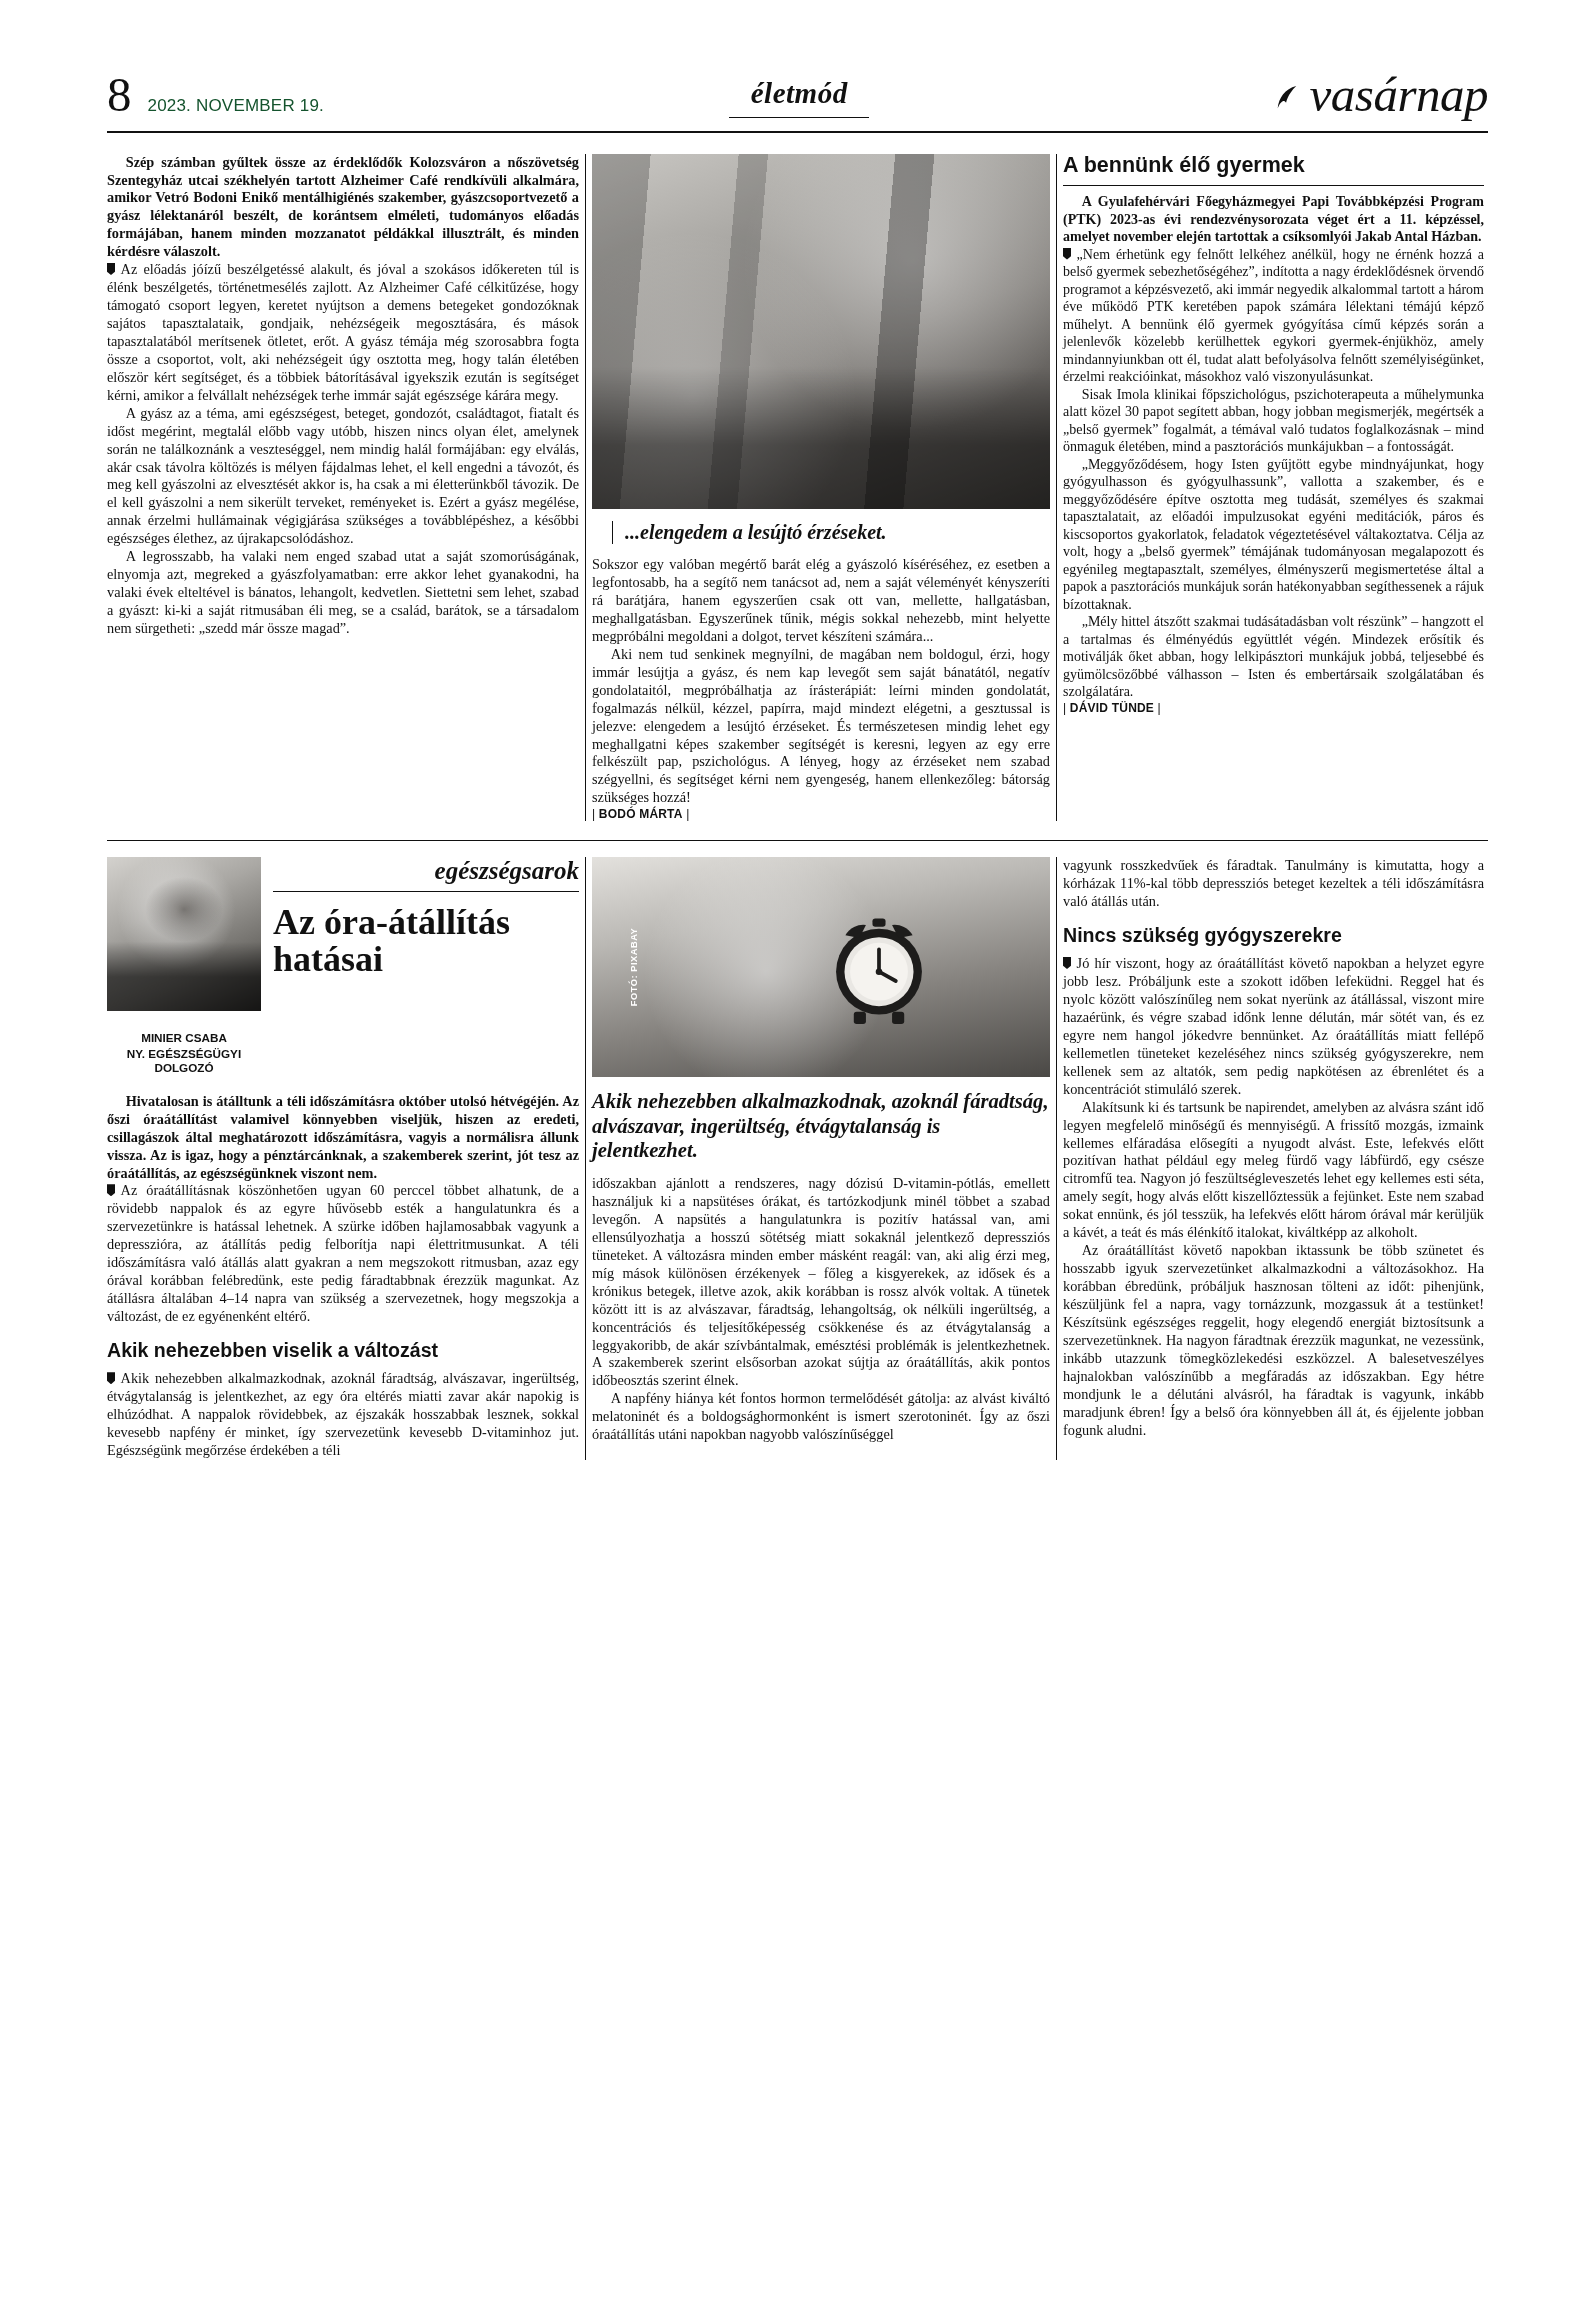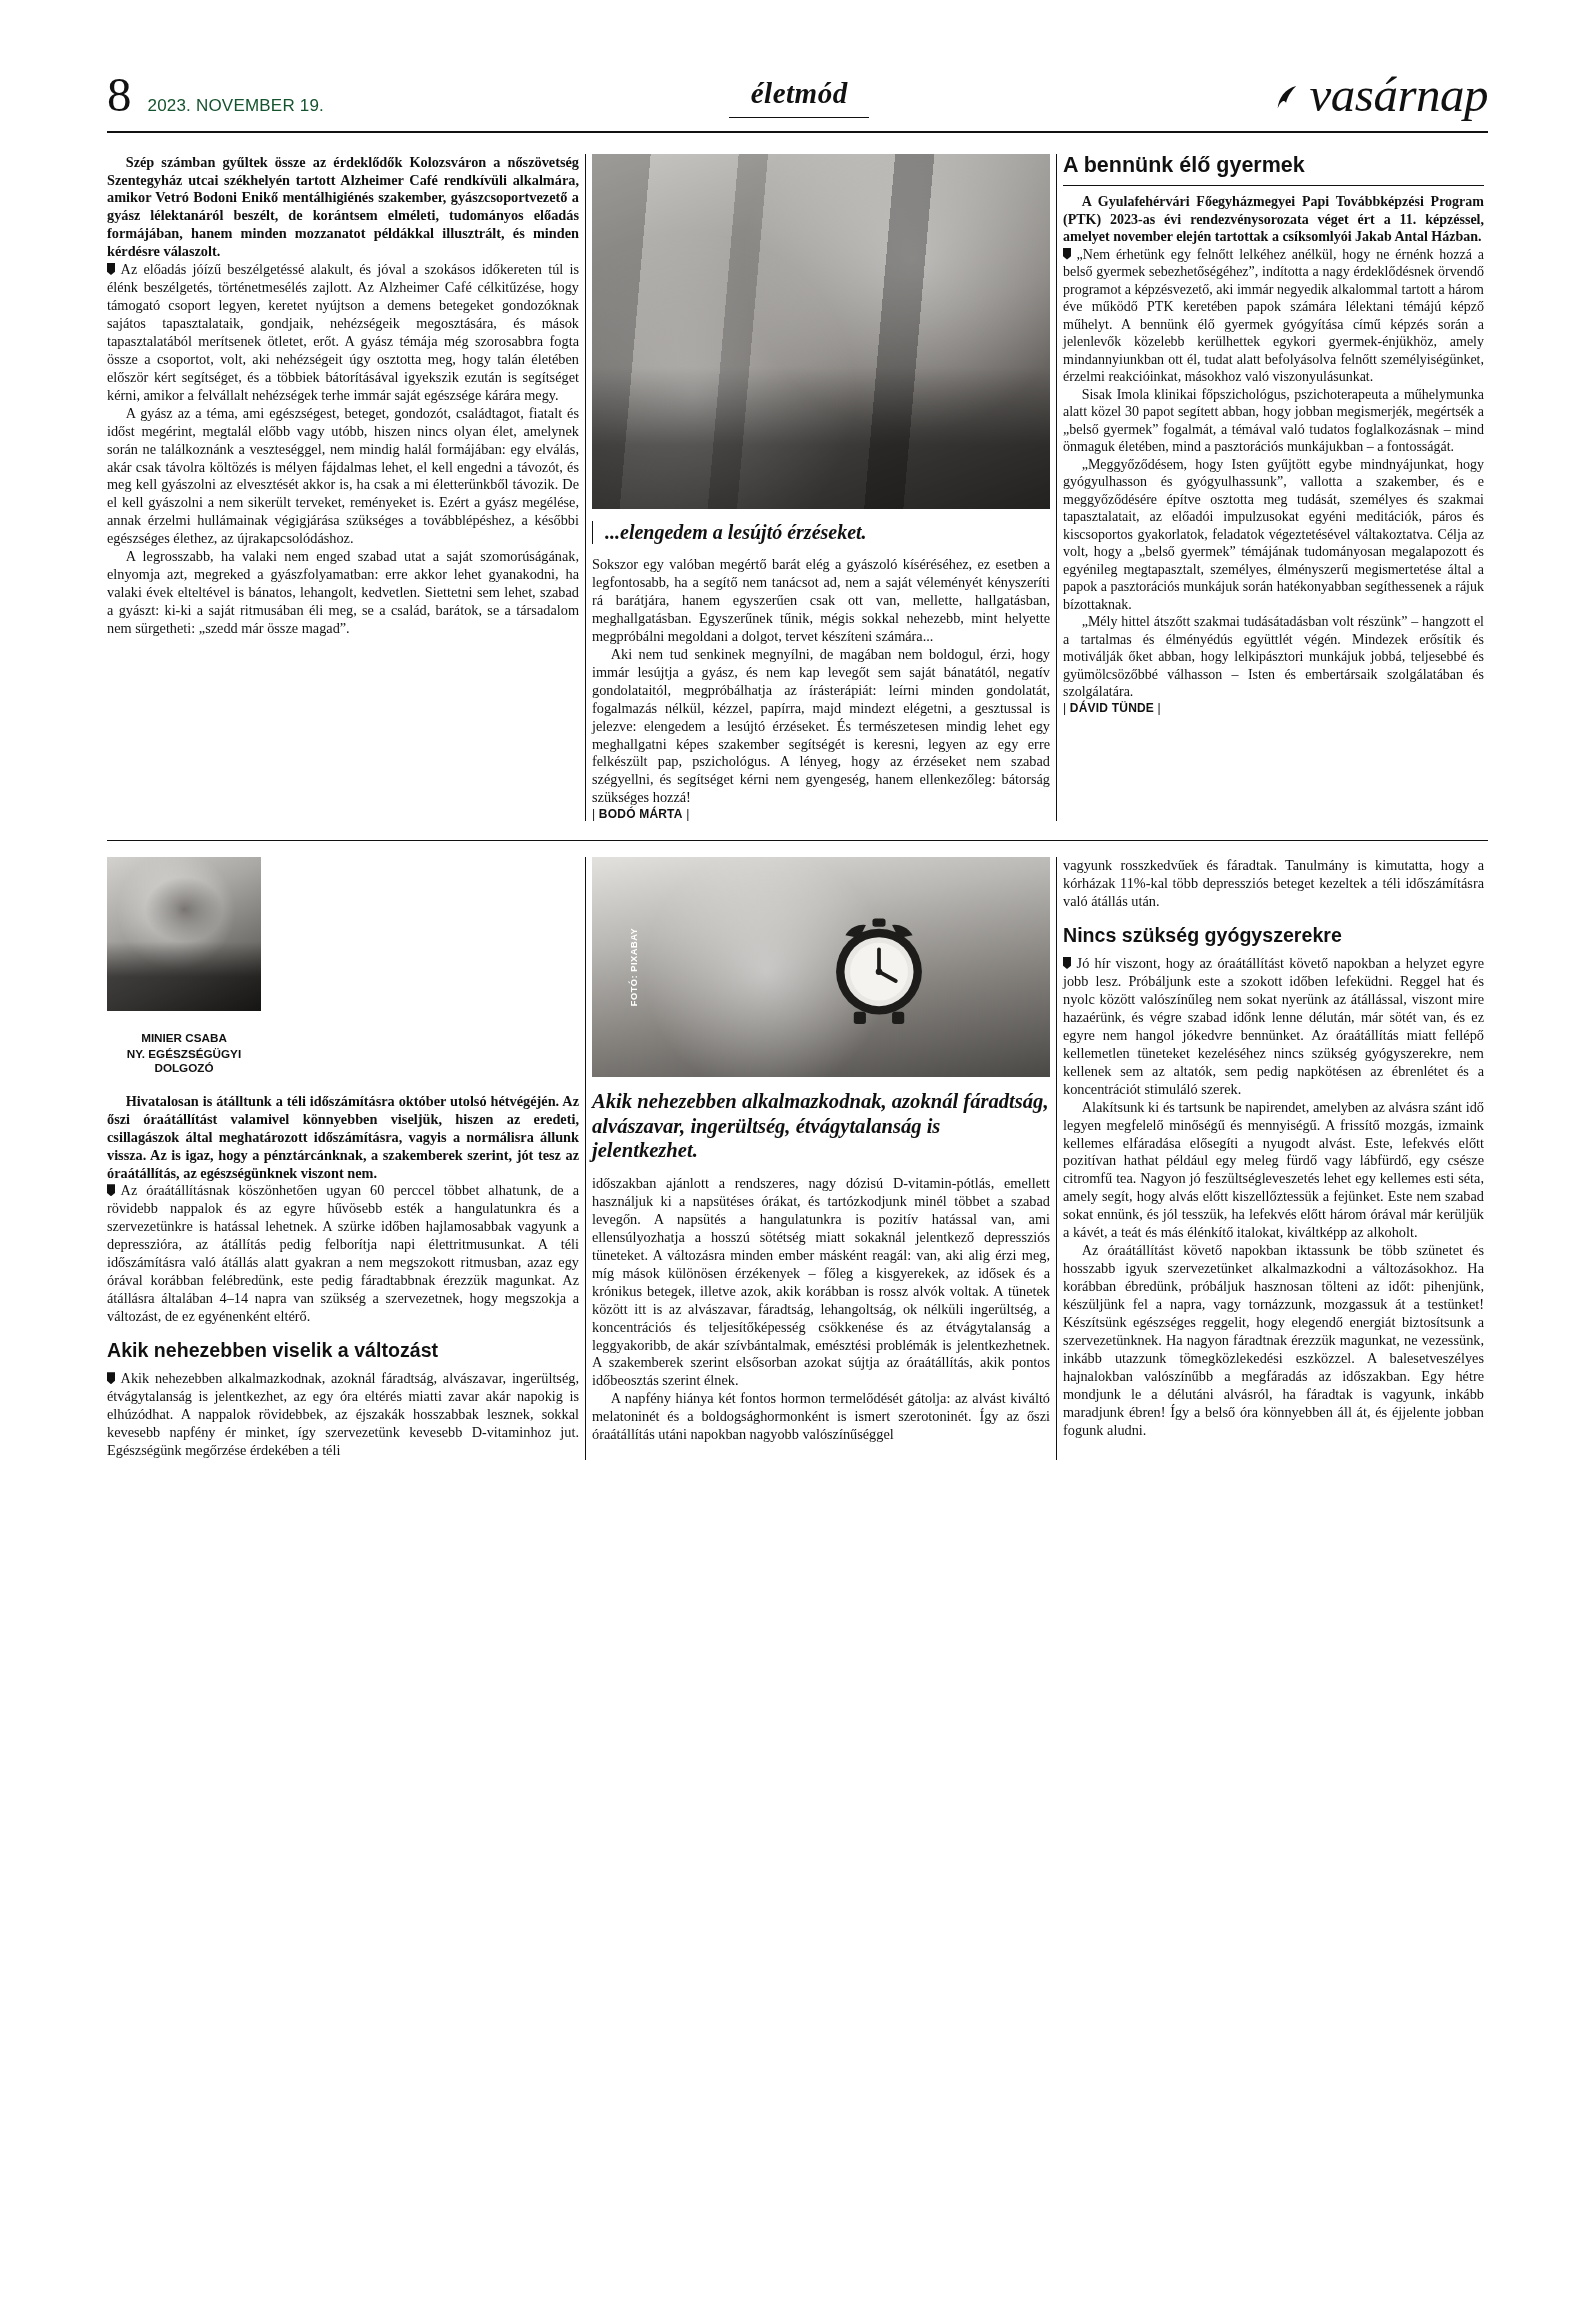--- a/index.html
+++ b/index.html
@@ -167,21 +167,21 @@
     position: relative;
   }
   .photo-main::after {
     content:"";
     position:absolute; inset:0;
     background:
       linear-gradient(95deg, rgba(0,0,0,0.22) 0 12%, rgba(0,0,0,0) 12% 30%, rgba(0,0,0,0.18) 30% 36%, rgba(0,0,0,0) 36% 62%, rgba(0,0,0,0.28) 62% 70%, rgba(0,0,0,0) 70% 100%),
       linear-gradient(0deg, rgba(0,0,0,0.42) 0 18%, rgba(0,0,0,0) 40%);
     mix-blend-mode: multiply;
   }
-  .photo-caption-wrap { margin-bottom: 8.4px; }
+  .photo-caption-wrap { margin-bottom: 8.4px; margin-left: 20px; }
 
   .title-overlay {
     position: relative;
     z-index: 3;
   }
 
   
   .side-head {
     font-family: "Liberation Sans", sans-serif;
     font-weight: 700;
@@ -363,20 +363,24 @@
   </div>
 
   <div class="lower">
 
     <div class="col">
       <div style="display:flex; gap:12px; align-items:flex-start;">
         <div style="width:154px; flex:0 0 154px;">
           <div class="portrait"></div>
           <div class="byline-name">MINIER CSABA</div>
           <div class="byline-name" style="margin-top:0.9px;">NY. EGÉSZSÉGÜGYI DOLGOZÓ</div>
+        </div>
+        <div style="flex:1;">
+          <div class="sarok-label">egészségsarok</div>
+          <h2 class="big-title">Az óra-átállítás hatásai</h2>
         </div>
       </div>
       <p class="lead-bold" style="margin-top:17px;">Hivatalosan is átálltunk a téli időszámításra október utolsó hétvégéjén. Az őszi óraátállítást valamivel könnyebben viseljük, hiszen az eredeti, csillagászok által meghatározott időszámításra, vagyis a normálisra állunk vissza. Az is igaz, hogy a pénztárcánknak, a szakemberek szerint, jót tesz az óraátállítás, az egészségünknek viszont nem.</p>
       <p class="sqbullet noind">Az óraátállításnak köszönhetően ugyan 60 perccel többet alhatunk, de a rövidebb nappalok és az egyre hűvösebb esték a hangulatunkra és a szervezetünkre is hatással lehetnek. A szürke időben hajlamosabbak vagyunk a depresszióra, az átállítás pedig felborítja napi élettritmusunkat. A téli időszámításra való átállás alatt gyakran a nem megszokott ritmusban, azaz egy órával korábban felébredünk, este pedig fáradtabbnak érezzük magunkat. Az átállásra általában 4–14 napra van szükség a szervezetnek, hogy megszokja a változást, de ez egyénenként eltérő.</p>
       <h3 class="sub-head">Akik nehezebben viselik a változást</h3>
       <p class="sqbullet noind">Akik nehezebben alkalmazkodnak, azoknál fáradtság, alvászavar, ingerültség, étvágytalanság is jelentkezhet, az egy óra eltérés miatti zavar akár napokig is elhúzódhat. A nappalok rövidebbek, az éjszakák hosszabbak lesznek, sokkal kevesebb napfény ér minket, így szervezetünk kevesebb D-vitaminhoz jut. Egészségünk megőrzése érdekében a téli</p>
     </div>
 
     <div class="vrule"></div>
 

